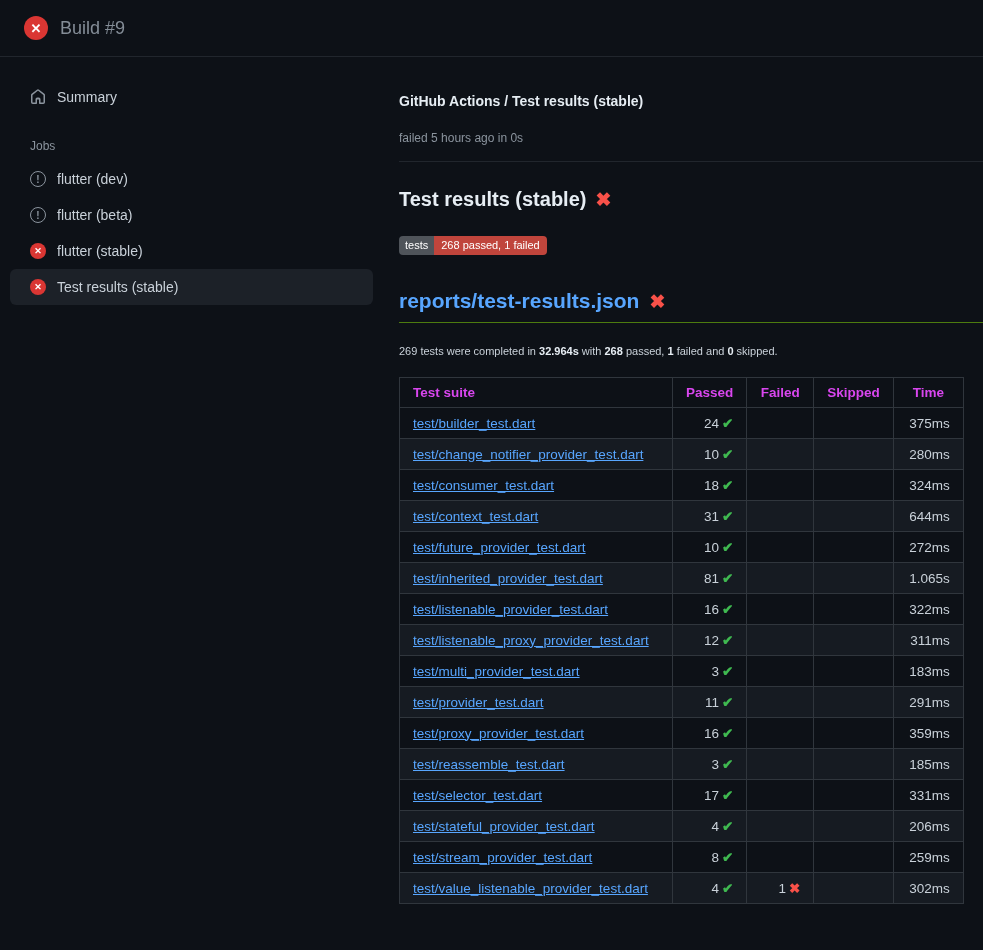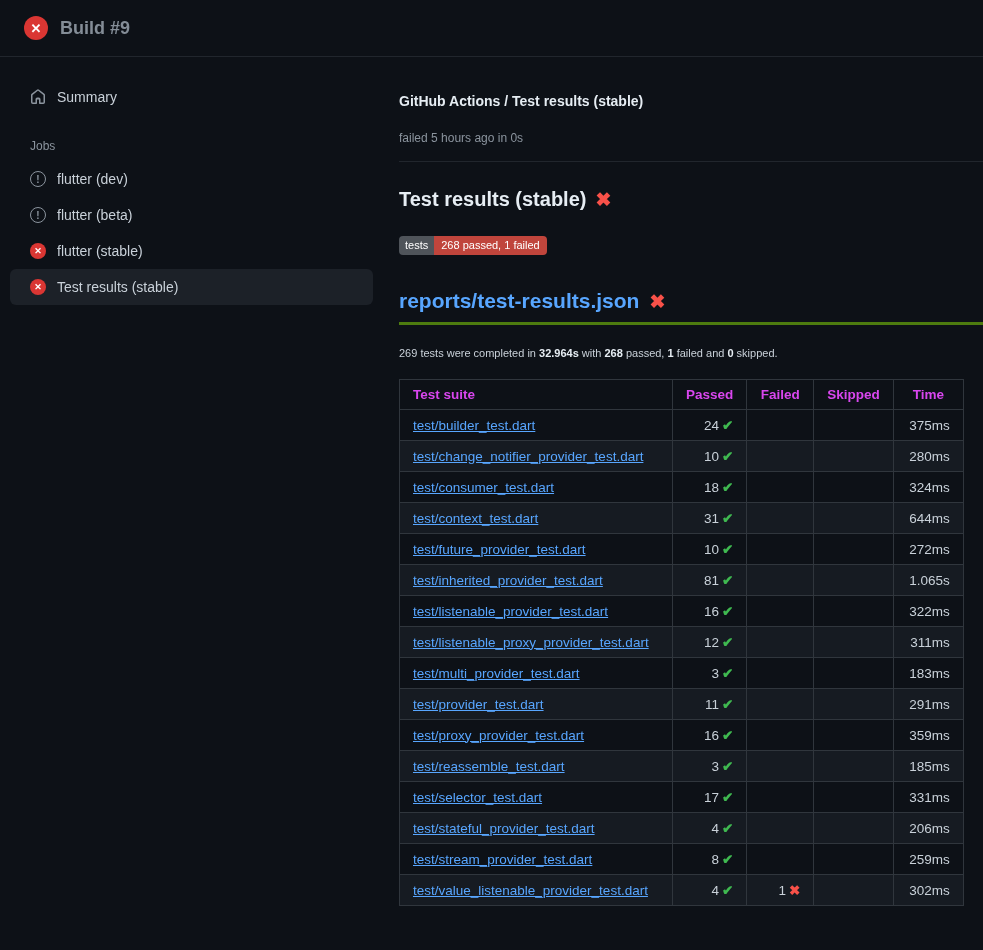--- a/index.html
+++ b/index.html
@@ -27,21 +27,21 @@
   }
   .circle-x.lg { width: 24px; height: 24px; font-size: 13px; }
   .circle-x.sm { width: 16px; height: 16px; font-size: 9px; }
   .neutral-circle {
     width: 16px; height: 16px; border-radius: 50%;
     border: 1.5px solid #8b949e; color: #8b949e;
     display: inline-flex; align-items: center; justify-content: center;
     font-size: 10px; font-weight: 700; flex: none;
   }
   .topbar .title { font-size: 18px; font-weight: 700; color: #f0f3f6; }
-  .topbar .build { font-size: 18px; font-weight: 700; color: #848d97; }
+  .topbar .build { font-size: 18px; font-weight: 400; color: #848d97; }
 
   
   .layout { display: flex; align-items: flex-start; }
   .sidebar { width: 383px; flex: none; padding-top: 22px; }
   .main { flex: 1; padding: 36px 0 12px 16px; }
 
   
   .side-item {
     display: flex; align-items: flex-end; gap: 11px;
     margin: 0 10px; padding: 10px 20px;
@@ -68,21 +68,21 @@
 
   .badge {
     display: inline-flex; margin-top: 25px; border-radius: 4px; overflow: hidden;
     font-size: 11px; color: #fff; line-height: 1;
   }
   .badge .bl { background: #4f545a; padding: 4px 6px; }
   .badge .br { background: #c0453c; padding: 4px 7px; }
 
   h2.report-title {
     margin: 34px 0 0 0; padding-bottom: 9px;
-    border-bottom: 3px solid #4d7c0f;
+    border-bottom: 1px solid #4d7c0f;
     font-size: 21px; font-weight: 700;
     display: flex; align-items: center; gap: 10px;
   }
   h2.report-title a { text-decoration: none; }
 
   .summary-line { margin-top: 22px; font-size: 11px; color: #c9d1d9; }
   .summary-line b { color: #e6edf3; }
 
   
   table.results {

